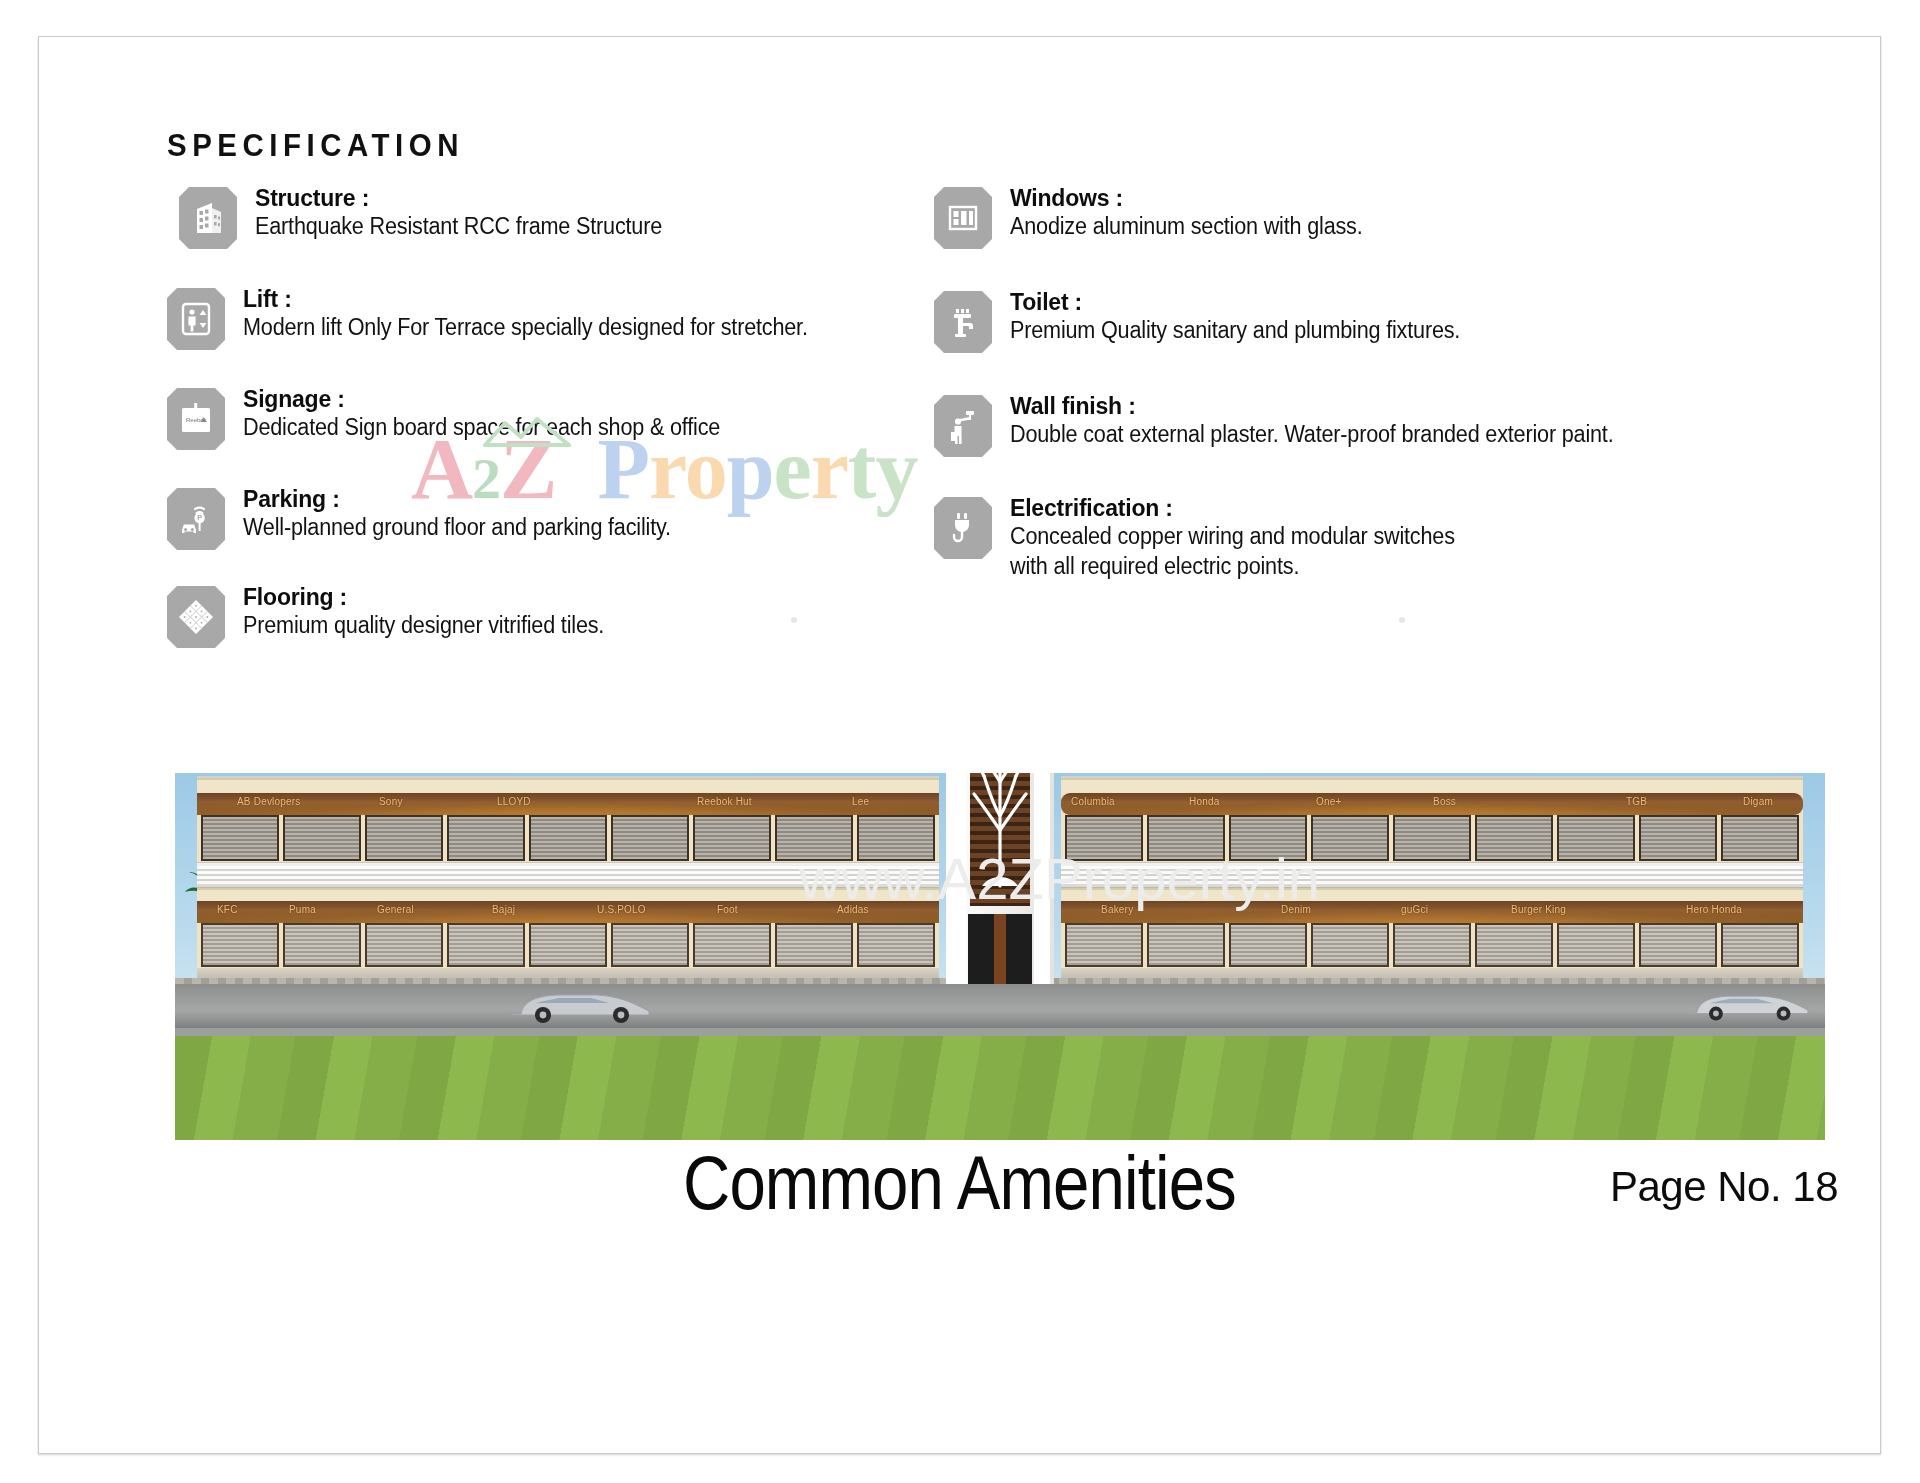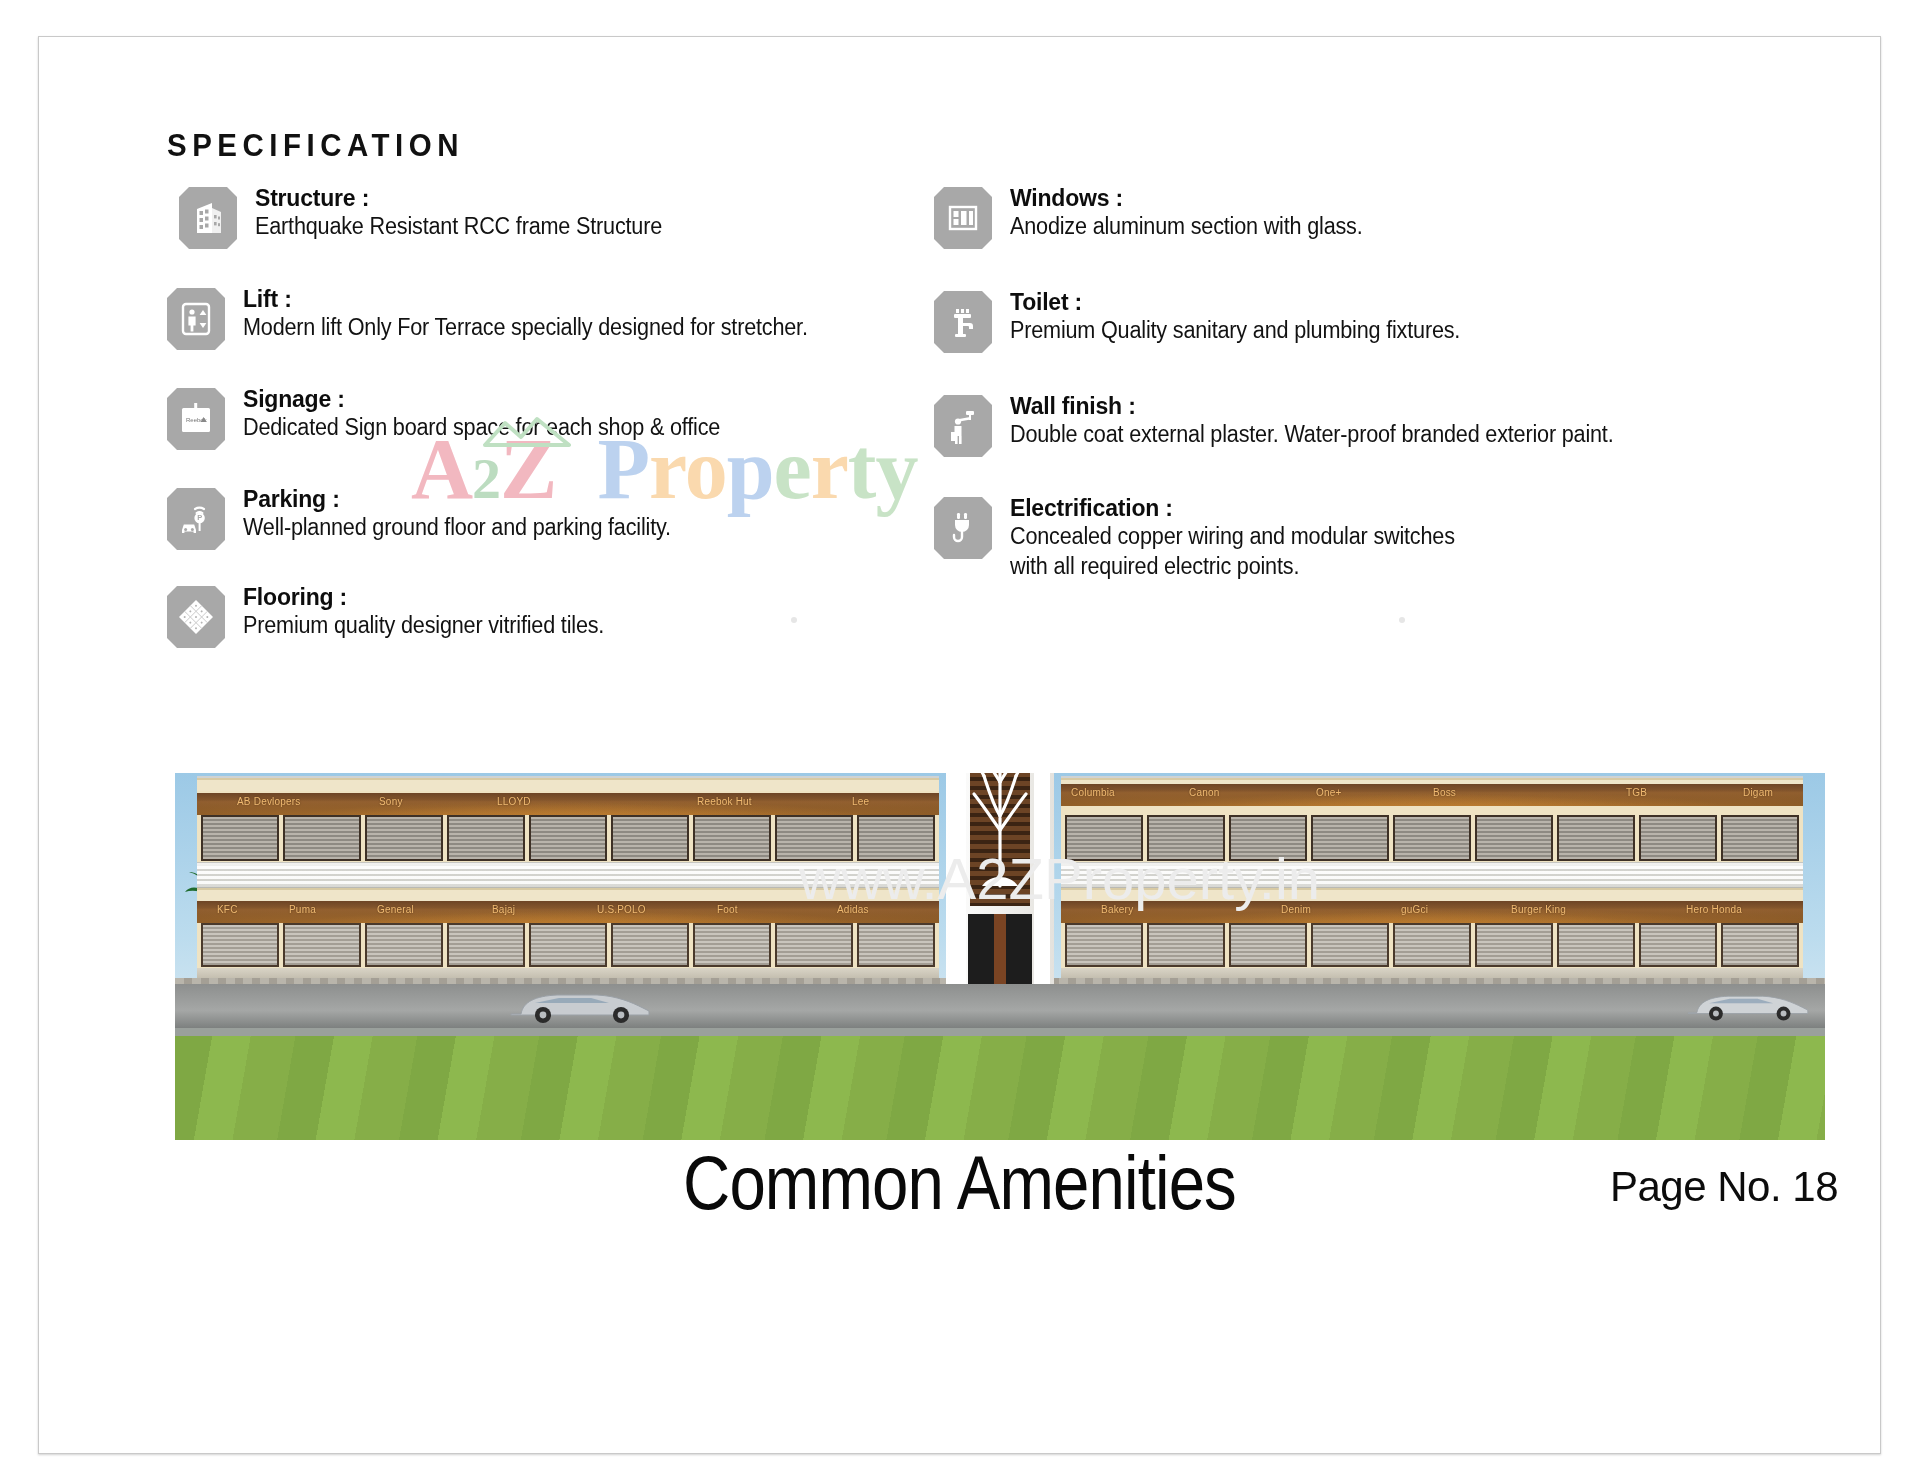--- a/index.html
+++ b/index.html
@@ -571,24 +571,24 @@
             <div class="shutter"></div>
             <div class="shutter"></div>
         </div>
         <div class="plinth"></div>
       </div>
 
       <div class="bld-wing wing-r">
         <div class="parapet-rail"></div>
         <div class="cornice" style="top:0"></div>
 
-        <div class="band-sign" style="top:6px;">
+        <div class="band-sign" style="top:15px;border-radius:9px;">
           <div class="glow"></div>
           <span class="shopname" style="left:10px">Columbia</span>
-          <span class="shopname" style="left:128px">Canon</span>
+          <span class="shopname" style="left:128px">Honda</span>
           <span class="shopname" style="left:255px">One+</span>
           <span class="shopname" style="left:372px">Boss</span>
           <span class="shopname" style="left:565px">TGB</span>
           <span class="shopname" style="left:682px">Digam</span>
         </div>
 
         <div class="shutters" style="top:37px; height:46px;">
           <div class="shutter up"></div>
             <div class="shutter up"></div>
             <div class="shutter up"></div>

